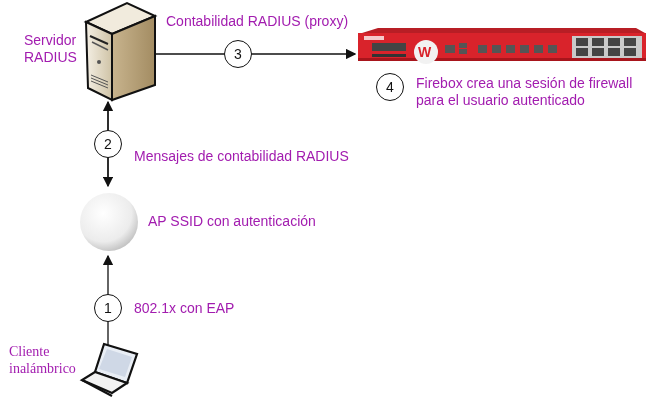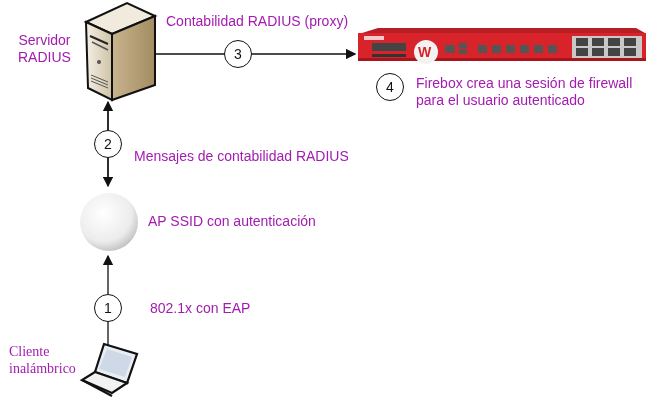--- a/index.html
+++ b/index.html
@@ -21,21 +21,21 @@
   </defs>
 
   <line x1="155" y1="54" x2="355" y2="54" stroke="#111" stroke-width="1.3" marker-end="url(#arr)"></line>
 
   <line x1="108" y1="185" x2="108" y2="102" stroke="#111" stroke-width="1.3" marker-end="url(#arr)"></line>
   <line x1="108" y1="110" x2="108" y2="186" stroke="#111" stroke-width="1.3" marker-end="url(#arr)"></line>
 
   <line x1="108" y1="345" x2="108" y2="256" stroke="#111" stroke-width="1.3" marker-end="url(#arr)"></line>
 </svg>
 
-<div class="label" style="left:18px;top:32px;text-align:center;">
+<div class="label" style="left:24px;top:32px;">
   <div>Servidor</div>
   <div>RADIUS</div>
 </div>
 <svg width="653" height="400">
   <defs>
     <linearGradient id="srvFront" x1="0" x2="1">
       <stop offset="0" stop-color="#f4efe4"></stop>
         <stop offset="1" stop-color="#cfc3a6"></stop>
     </linearGradient>
     <linearGradient id="srvSide" x1="0" x2="1">
@@ -103,21 +103,21 @@
         <stop offset="1" stop-color="#bdbdbd"></stop>
     </radialGradient>
   </defs>
   <circle cx="109" cy="222" r="29" fill="url(#apg)"></circle>
 </svg>
 <div class="label" style="left:148px;top:213px;">
   <div>AP SSID con autenticación</div>
 </div>
 
 <div class="step" style="left:94px;top:294px;">1</div>
-<div class="label" style="left:134px;top:300px;margin-left:16px;">802.1x con EAP</div>
+<div class="label" style="left:134px;top:300px;">802.1x con EAP</div>
 
 <div class="label" style="left:9px;top:343px;font-family:Liberation Serif, serif;">
   <div>Cliente</div>
   <div>inalámbrico</div>
 </div>
 <svg width="653" height="400">
   <polygon points="104,344 137,354 127,383 95,372" fill="#e9eef5" stroke="#111" stroke-width="2.2"></polygon>
   <polygon points="107,349 132,357 125,377 99,369" fill="#cfd8e6"></polygon>
   <polygon points="95,372 127,383 112,393 82,380" fill="#f2f2f2" stroke="#111" stroke-width="2.2"></polygon>
   <line x1="82" y1="380" x2="112" y2="396" stroke="#111" stroke-width="2"></line>

